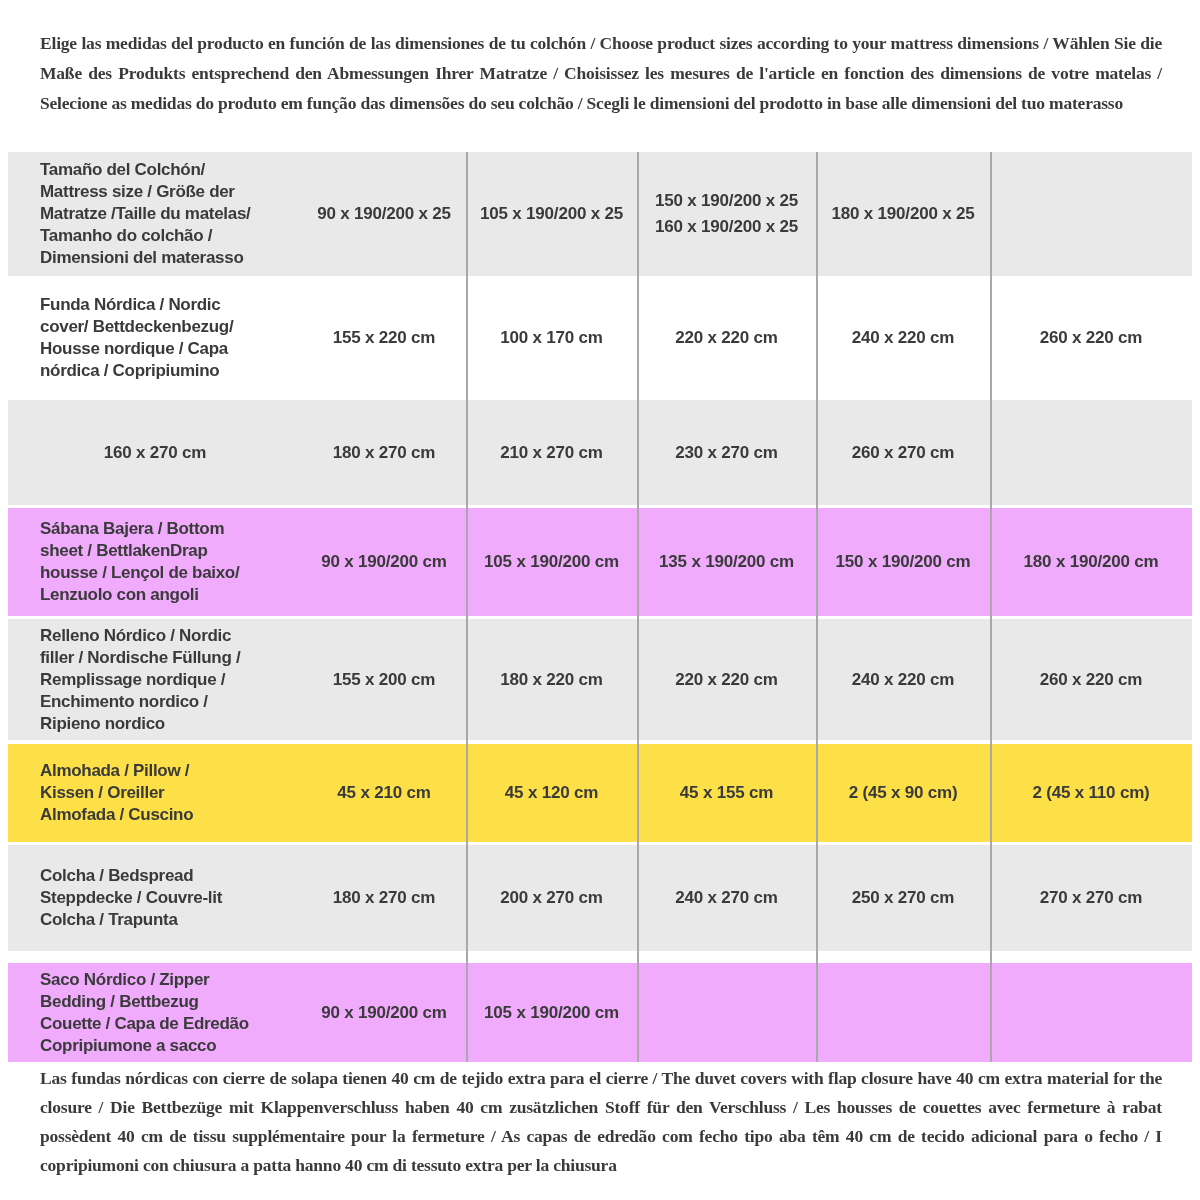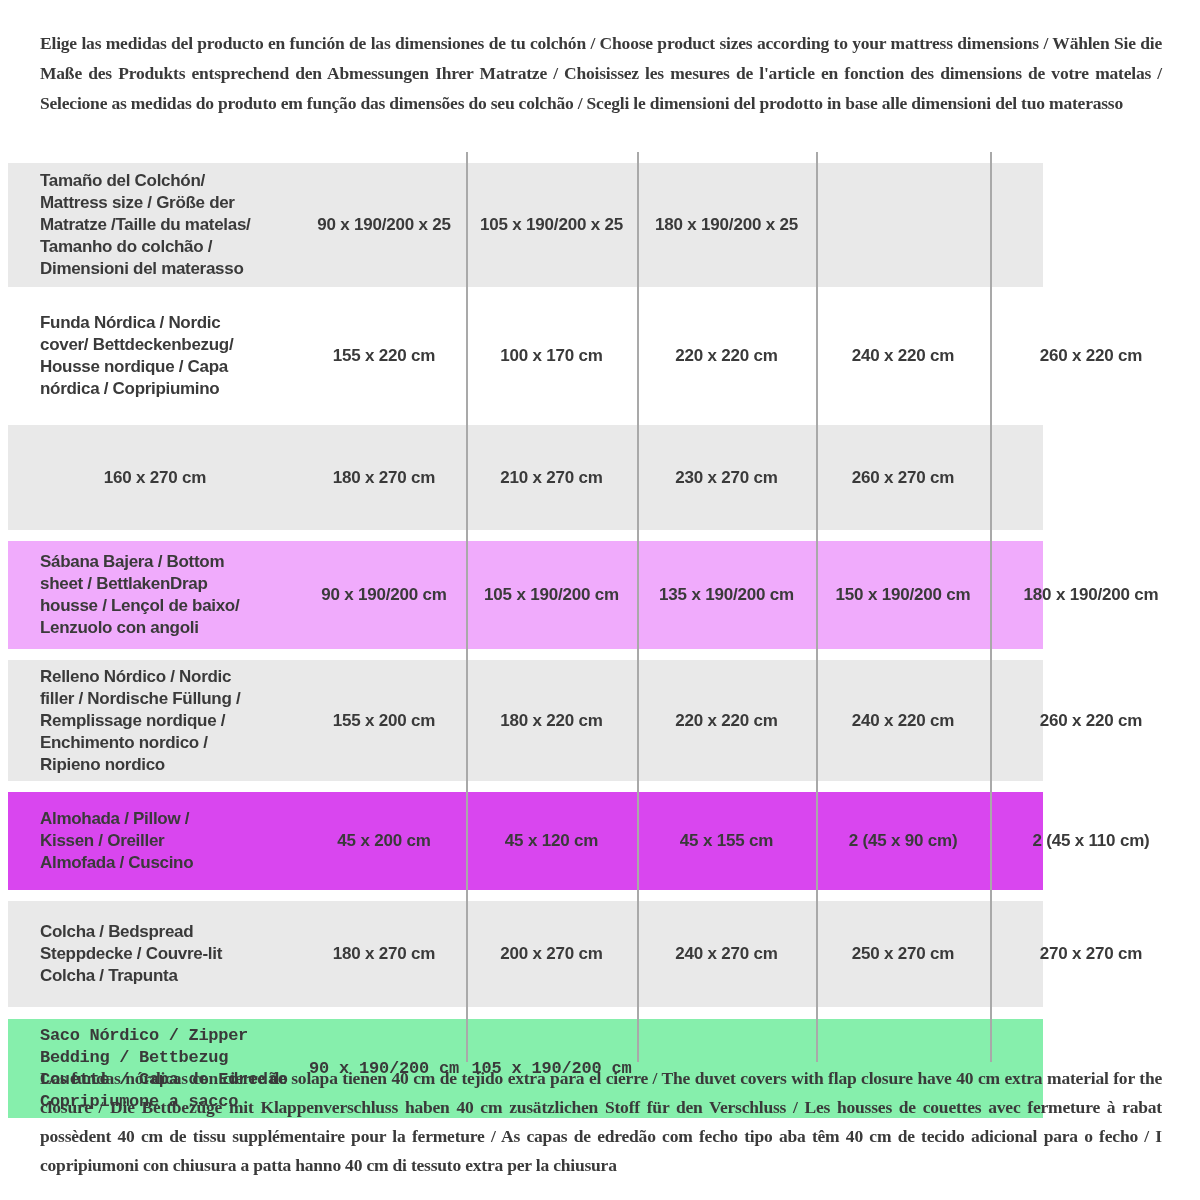--- a/index.html
+++ b/index.html
@@ -39,31 +39,30 @@
     bottom:0;
     width:2px;
     background:var(--line);
     z-index:5;
   }
   .v1{left:458px;} .v2{left:629px;} .v3{left:808px;} .v4{left:982px;}
 
   .row{
     display:grid;
     grid-template-columns:294px 164px 171px 179px 174px 202px;
-    width:1035px;
-    margin-top:11px;
+    width:1184px;
   }
   .row.header{height:124px;margin-bottom:4px;background:var(--stripe);}
   #rows .row:nth-child(1){height:116px;background:#fff;margin-bottom:4px;}
   #rows .row:nth-child(2){height:105px;background:var(--stripe);margin-bottom:3px;}
   #rows .row:nth-child(3){height:108px;background:#f0abfc;margin-bottom:3px;}
   #rows .row:nth-child(4){height:121px;background:var(--stripe);margin-bottom:4px;}
-  #rows .row:nth-child(5){height:98px;background:#d946ef;margin-bottom:3px;}
+  #rows .row:nth-child(5){height:98px;background:#fde047;margin-bottom:3px;}
   #rows .row:nth-child(6){height:106px;background:var(--stripe);margin-bottom:12px;}
-  #rows .row:nth-child(7){height:99px;background:#86efac;font-family:Liberation Mono, monospace;}
+  #rows .row:nth-child(7){height:99px;background:#f0abfc;}
 
   .cell{
     font-size:17px;
     line-height:22px;
     white-space:pre-line;
     color:var(--text);
   }
   .cell.label{
     display:flex;
     align-items:center;
@@ -94,20 +93,22 @@
     <div class="vline v4"></div>
 
     <div class="row header">
       <div class="cell label">Tamaño del Colchón/
 Mattress size / Größe der
 Matratze /Taille du matelas/
 Tamanho do colchão /
 Dimensioni del materasso</div>
       <div class="cell val">90 x 190/200 x 25</div>
       <div class="cell val">105 x 190/200 x 25</div>
+      <div class="cell val">150 x 190/200 x 25
+160 x 190/200 x 25</div>
       <div class="cell val">180 x 190/200 x 25</div>
     </div>
 
     <div id="rows">
         <div class="row body">
           <div class="cell label">Funda Nórdica /  Nordic
 cover/ Bettdeckenbezug/
 Housse nordique  / Capa
 nórdica / Copripiumino</div>
           <div class="cell val">155 x 220 cm</div>
@@ -143,21 +144,21 @@
           <div class="cell val">155 x 200 cm</div>
           <div class="cell val">180 x 220 cm</div>
           <div class="cell val">220 x 220 cm</div>
           <div class="cell val">240 x 220 cm</div>
           <div class="cell val">260 x 220 cm</div>
         </div>
         <div class="row body">
           <div class="cell label">Almohada  / Pillow /
 Kissen / Oreiller
 Almofada / Cuscino</div>
-          <div class="cell val">45 x 200 cm</div>
+          <div class="cell val">45 x 210 cm</div>
           <div class="cell val">45 x 120 cm</div>
           <div class="cell val">45 x 155 cm</div>
           <div class="cell val">2 (45 x 90 cm)</div>
           <div class="cell val">2 (45 x 110 cm)</div>
         </div>
         <div class="row body">
           <div class="cell label">Colcha / Bedspread
 Steppdecke / Couvre-lit
 Colcha / Trapunta</div>
           <div class="cell val">180 x 270 cm</div>

